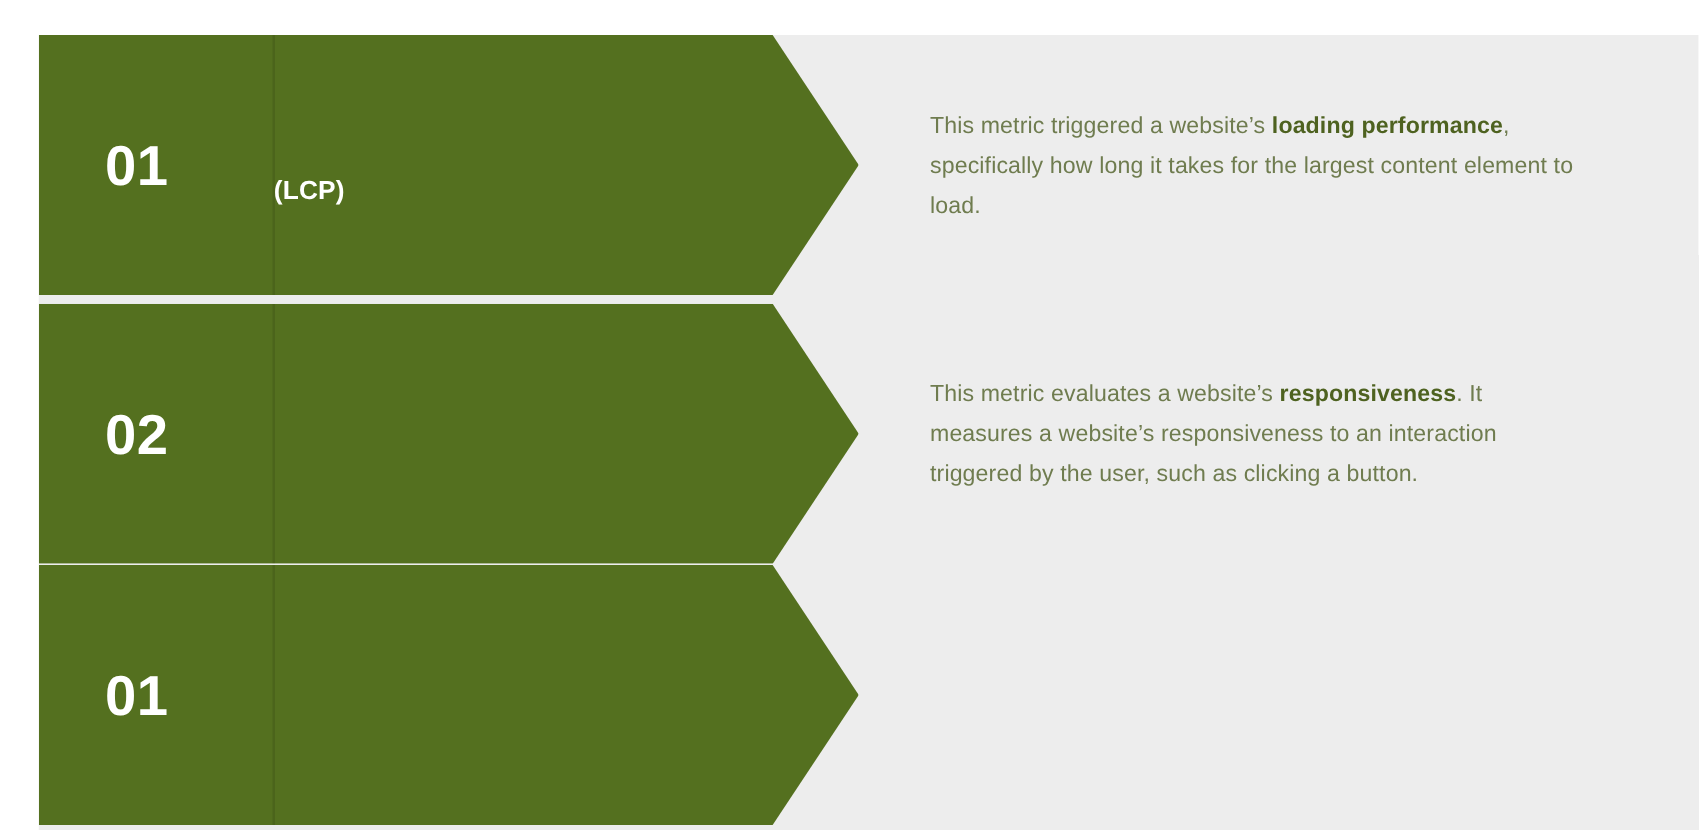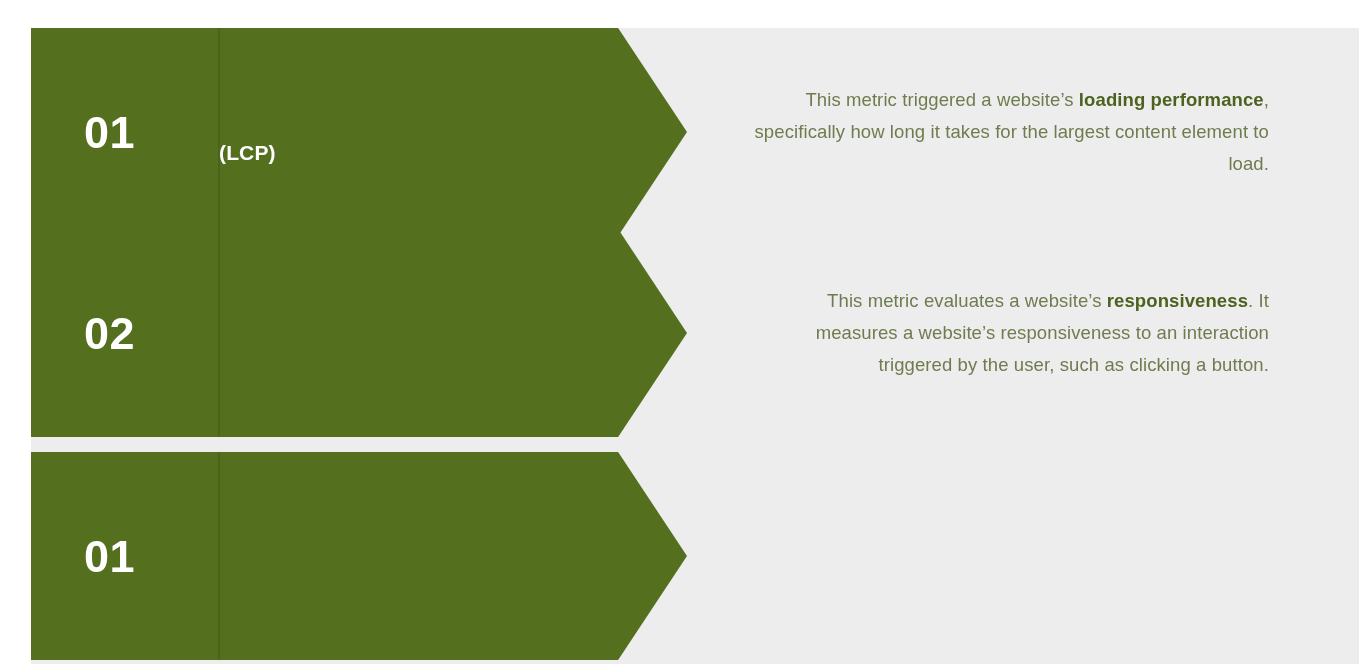--- a/index.html
+++ b/index.html
@@ -30,21 +30,20 @@
     top: 28px;
     width: 1328px;
     height: 636px;
     background: #ededed;
   }
 
   .row {
     position: absolute;
     left: 0;
     width: 1252px;
-    text-align: right;
   }
 
   
   .arrow {
     position: absolute;
     left: 31px;
     top: 0;
     width: 656px;
     height: 100%;
     background: #54701f;
@@ -106,21 +105,21 @@
     line-height: 32px;
     letter-spacing: 0.1px;
   }
   .desc b {
     color: #4e6220;
     font-weight: bold;
   }
 
   
   #row-1 { top: 28px;  height: 208px; }
-  #row-2 { top: 229px; height: 208px; padding-left: 24px; }
+  #row-2 { top: 243px; height: 208px; padding-left: 24px; }
   #row-3 { top: 452px; height: 208px; }
 </style>
 </head>
 <body>
 
 <div id="canvas">
 
   <div id="panel"></div>
 
   <div class="row" id="row-1">

